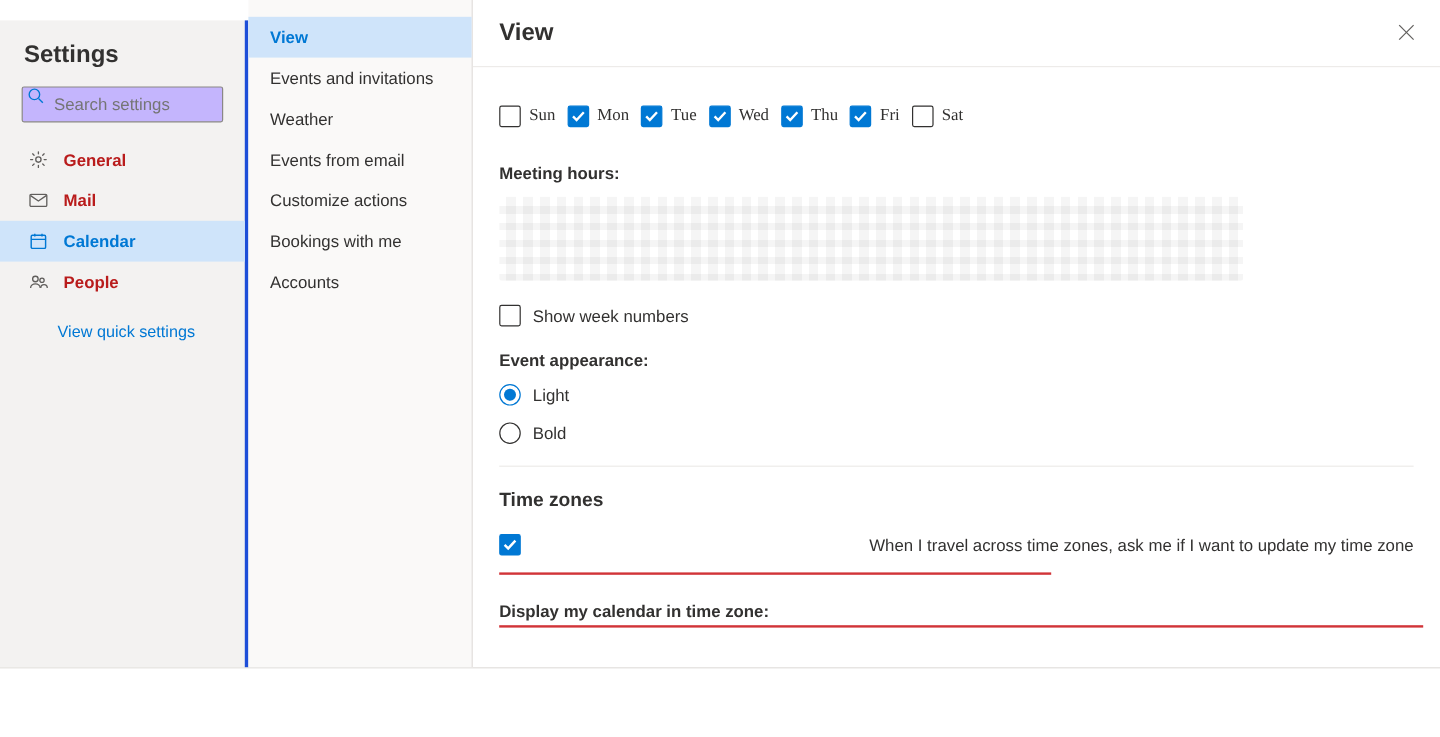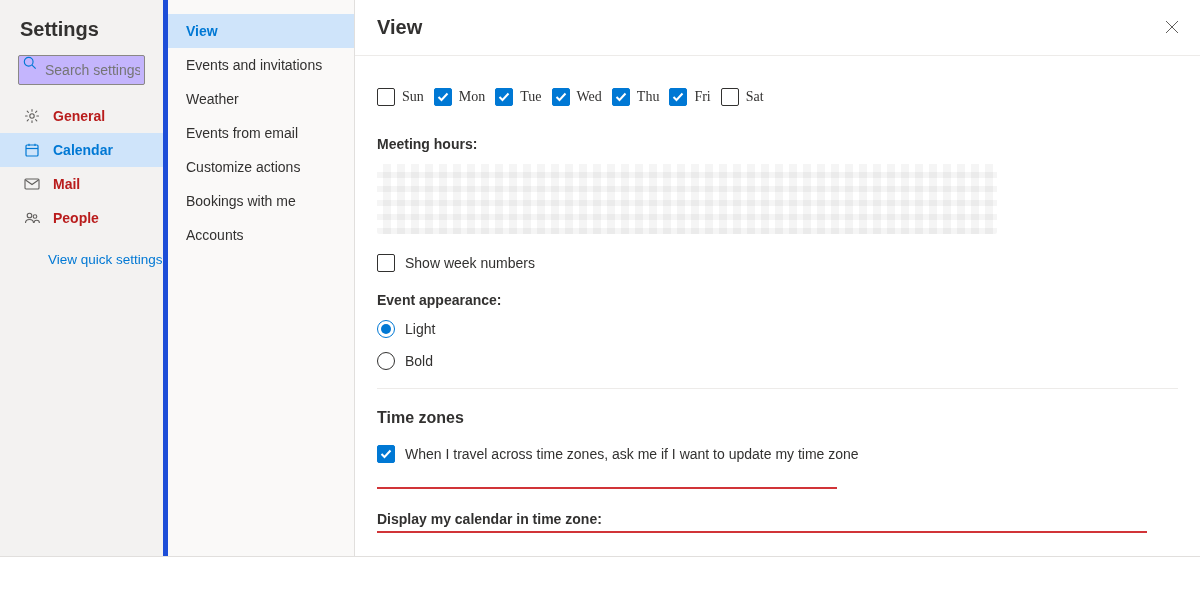--- a/index.html
+++ b/index.html
@@ -13,24 +13,25 @@
     overflow: hidden;
     position: relative;
   }
   .app {
     display: flex;
     height: 557px;
     border-bottom: 1px solid #e1dfdd;
   }
   
   .sidebar-left {
-    width: 168px;
+    width: 207px;
     background: #f3f2f1;
-    border-right: 5px solid #1d4ed8;
+    border-right: 3px solid #1d4ed8;
     padding-top: 18px;
+    margin-top: 17px;
   }
   .sidebar-left h1 {
     font-size: 20px;
     font-weight: 700;
     padding-left: 20px;
     margin-bottom: 14px;
   }
   .search-wrap {
     padding: 0 18px 14px 18px;
   }
@@ -184,21 +185,21 @@
     width:18px;height:18px;border:1px solid #323130;border-radius:50%;
     display:flex;align-items:center;justify-content:center;cursor:pointer;
   }
   .radio.selected { border-color:#0078d4; }
   .radio.selected::after {
     content:"";width:10px;height:10px;border-radius:50%;background:#0078d4;
   }
   .divider { height:1px;background:#edebe9;margin:18px 0 20px 0;}
   .timezones h3 { font-size:16px;font-weight:700;margin-bottom:18px;}
   .tz-row {
-    display:flex;align-items:center;gap:10px;margin-bottom:24px;
+    display:flex;align-items:center;gap:10px;margin-bottom:14px;justify-content:space-between;
   }
   .red-underline { height:2px;background:#d13438;margin-top:4px;}
   .u1 { width:460px; }
   .u2 { width:770px; }
   .tz-label2 { font-weight:600; margin-top:22px; display:block;}
 </style>
 </head>
 <body>
 
 <div class="app">
@@ -219,42 +220,42 @@
 
     <div class="nav-item">
       <span class="nav-icon">
         <svg width="16" height="16" viewBox="0 0 16 16" fill="none">
             <circle cx="8" cy="8" r="2.2" stroke="#605e5c" stroke-width="1.1"></circle>
             <path d="M8 1.5v1.7M8 12.8v1.7M3.2 3.2l1.2 1.2M11.6 11.6l1.2 1.2M1.5 8h1.7M12.8 8h1.7M3.2 12.8l1.2-1.2M11.6 4.4l1.2-1.2" stroke="#605e5c" stroke-width="1.1" stroke-linecap="round"></path>
           </svg>
       </span>
       <span>General</span>
     </div>
+    <div class="nav-item">
+      <span class="nav-icon">
+        <svg width="16" height="12" viewBox="0 0 16 12" fill="none">
+            <rect x="1" y="1" width="14" height="10" rx="1" stroke="#605e5c" stroke-width="1.1"></rect>
+            <path d="M1.5 2L8 6.5 14.5 2" stroke="#605e5c" stroke-width="1.1"></path>
+          </svg>
+      </span>
+      <span>Mail</span>
+    </div>
     <div class="nav-item active">
       <span class="nav-icon">
         <svg width="16" height="16" viewBox="0 0 16 16" fill="none">
             <rect x="2" y="3" width="12" height="11" rx="1" stroke="#0078d4" stroke-width="1.2"></rect>
             <line x1="2" y1="6.5" x2="14" y2="6.5" stroke="#0078d4" stroke-width="1.2"></line>
             <line x1="5" y1="1.8" x2="5" y2="4" stroke="#0078d4" stroke-width="1.2"></line>
             <line x1="11" y1="1.8" x2="11" y2="4" stroke="#0078d4" stroke-width="1.2"></line>
           </svg>
       </span>
       <span>Calendar</span>
     </div>
     <div class="nav-item">
       <span class="nav-icon">
-        <svg width="16" height="12" viewBox="0 0 16 12" fill="none">
-            <rect x="1" y="1" width="14" height="10" rx="1" stroke="#605e5c" stroke-width="1.1"></rect>
-            <path d="M1.5 2L8 6.5 14.5 2" stroke="#605e5c" stroke-width="1.1"></path>
-          </svg>
-      </span>
-      <span>Mail</span>
-    </div>
-    <div class="nav-item">
-      <span class="nav-icon">
         <svg width="16" height="16" viewBox="0 0 16 16" fill="none">
             <circle cx="5.5" cy="5.5" r="2.3" stroke="#605e5c" stroke-width="1.1"></circle>
             <circle cx="11" cy="6.5" r="1.8" stroke="#605e5c" stroke-width="1.1"></circle>
             <path d="M1.5 13c0-2 1.8-3.5 4-3.5s4 1.5 4 3.5" stroke="#605e5c" stroke-width="1.1"></path>
             <path d="M10 13c0-1.6 1.2-2.8 2.7-2.8s2.7 1.2 2.7 2.8" stroke="#605e5c" stroke-width="1.1"></path>
           </svg>
       </span>
       <span>People</span>
     </div>
     <div class="nav-link">View quick settings</div>

